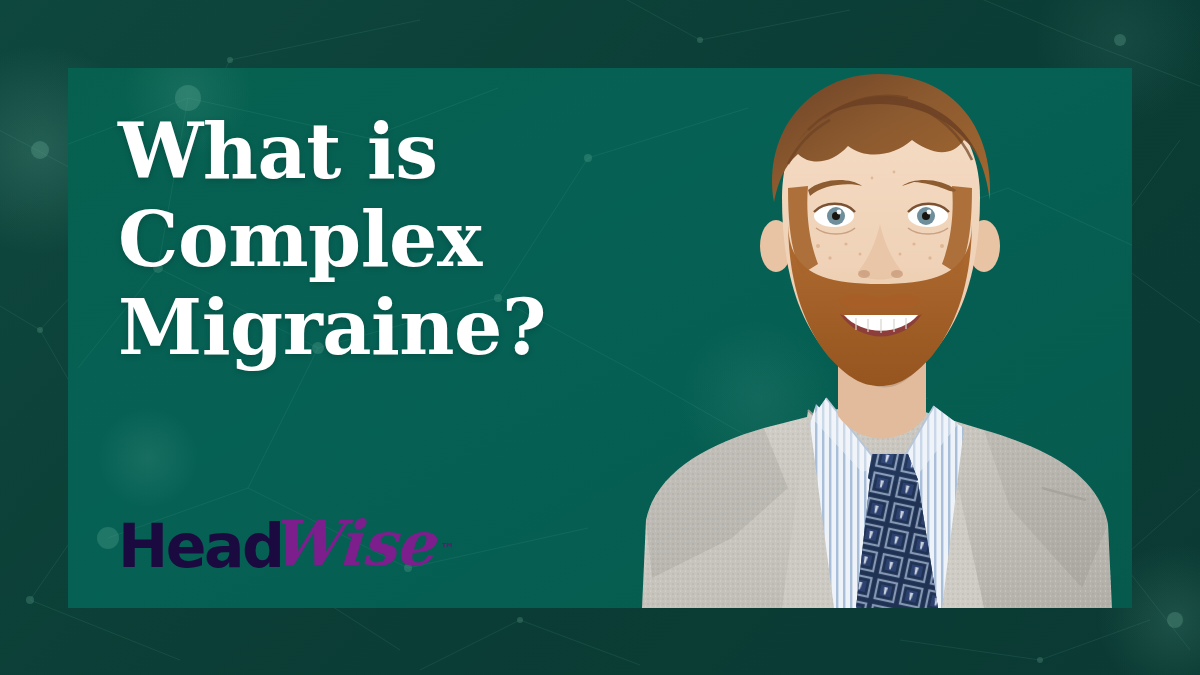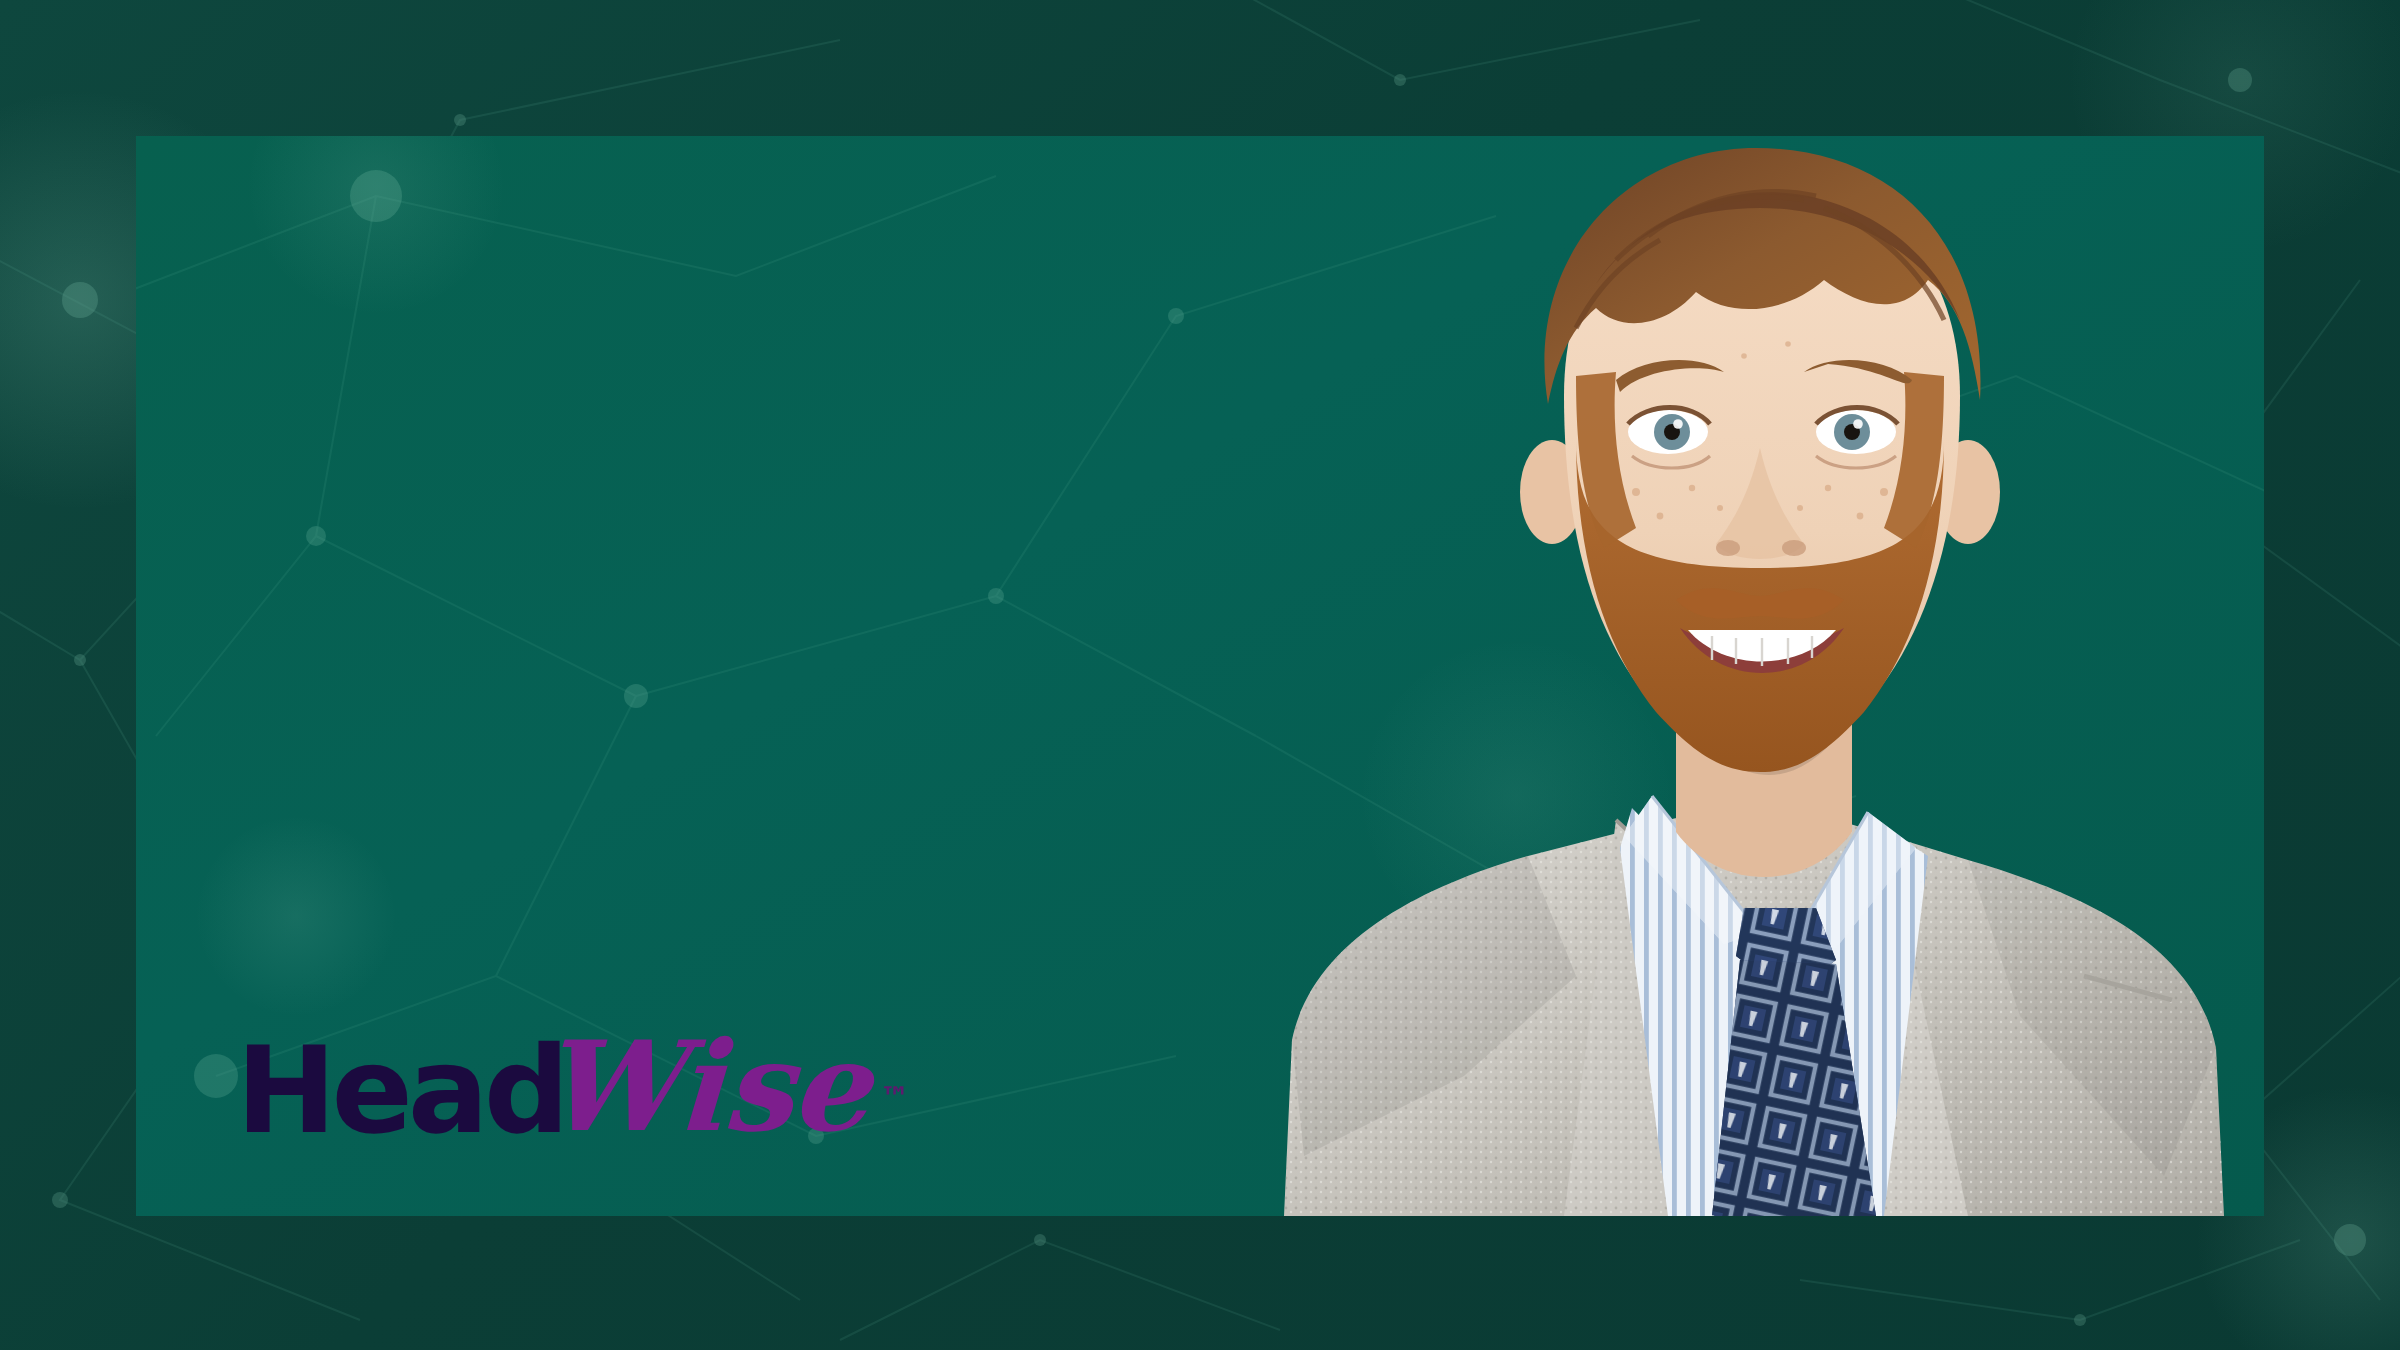--- a/index.html
+++ b/index.html
@@ -339,20 +339,22 @@
             <path d="M196 62 C222 36 258 26 290 32"></path>
             <path d="M212 50 C238 30 268 24 296 30"></path>
             <path d="M300 36 C326 46 348 66 360 92"></path>
             <path d="M176 96 C186 76 200 62 218 52"></path>
           </g>
         </g>
       </svg>
     </div>
 
     <div class="text-block">
+      <h1 class="title">What is Complex
+Migraine?</h1>
     </div>
 
     <div class="logo">
       <span class="logo-head">Head</span>
       <span class="logo-wise">Wise</span>
       <span class="logo-tm">™</span>
     </div>
 
   </div>
 </div>

